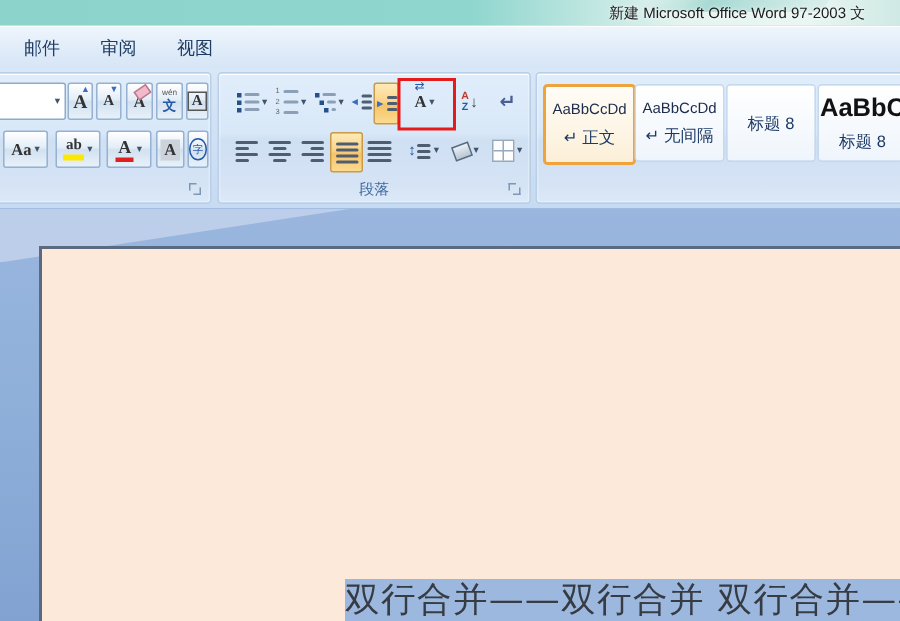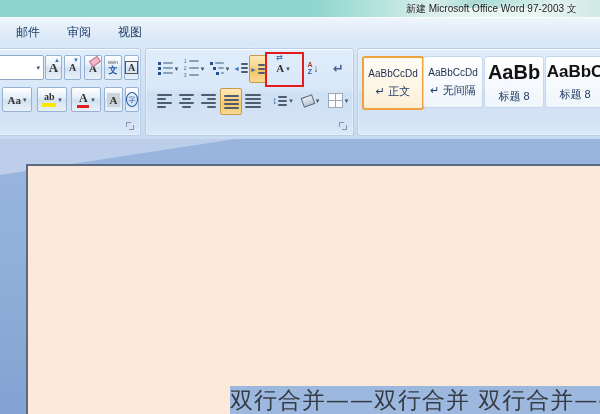--- a/index.html
+++ b/index.html
@@ -334,34 +334,34 @@
     </div>
     <div class="pb pr2 b-shd">
       <span class="bucket"></span>
       <span class="dd">▾</span>
     </div>
     <div class="pb pr2 b-brd">
       <span class="grid"></span>
       <span class="dd">▾</span>
     </div>
 
+    <div class="group-label">段落</div>
     <span class="launcher"></span>
   </div>
 
   <div class="group g-styles">
     <div class="chip sel c1">
       <span class="prev-sm">AaBbCcDd</span>
       <span class="chip-label">↵ 正文</span>
     </div>
     <div class="chip c2">
       <span class="prev-sm">AaBbCcDd</span>
       <span class="chip-label">↵ 无间隔</span>
     </div>
     <div class="chip c3">
-      <span class="prev-h1">AaBb</span>
       <span class="chip-label">标题 8</span>
     </div>
     <div class="chip c4">
       <span class="prev-h2">AaBbC</span>
       <span class="chip-label">标题 8</span>
     </div>
   </div>
 </div>
 
 <div class="workspace"></div>

